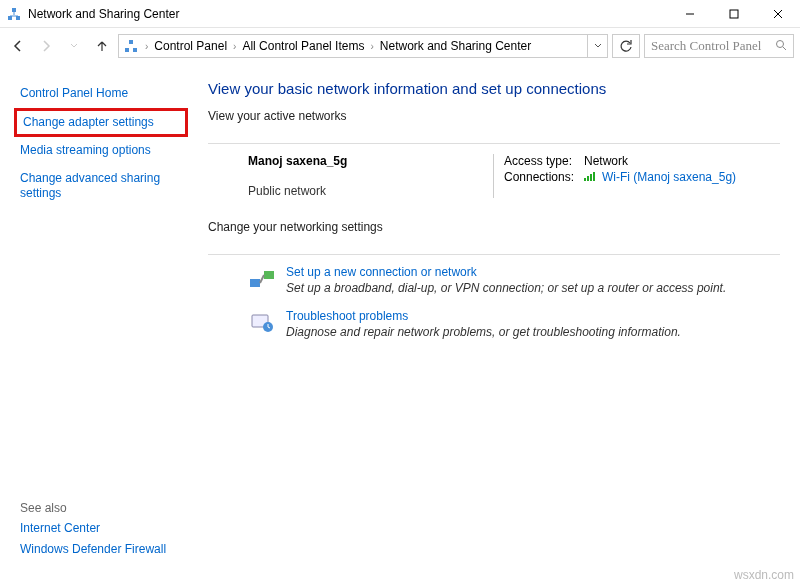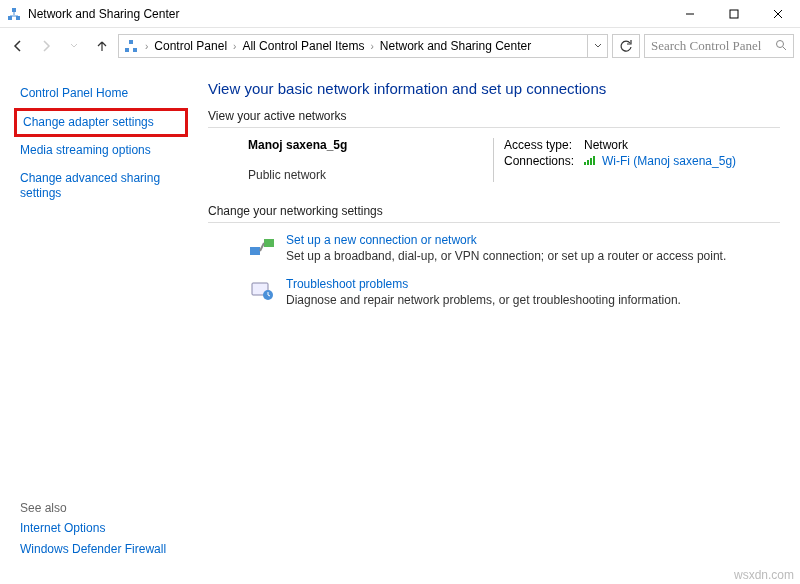--- a/index.html
+++ b/index.html
@@ -108,42 +108,42 @@
   .main h1 {
     color: #003399;
     font-weight: normal;
     font-size: 15px;
     margin: 6px 0 12px 0;
   }
   .section-label {
     font-size: 12px;
     color: #222;
     border-bottom: 1px solid #ddd;
-    padding-bottom: 4px;
+    padding-bottom: 20px;
     margin-bottom: 10px;
   }
   .net-block {
     display: flex;
     margin: 8px 0 22px 40px;
   }
   .net-left { width: 235px; }
   .net-left .net-name { font-weight: bold; }
   .net-left .net-type { color: #333; margin-top: 16px; }
   .net-divider { border-left: 1px solid #ccc; margin: 0 10px; }
   .net-right { }
   .net-right .row { display: flex; align-items: center; margin-bottom: 2px; }
   .net-right .lbl { width: 80px; }
   .wifi-icon { display: inline-block; margin-right: 4px; }
   .settings-item {
     display: flex;
     margin: 10px 0 14px 40px;
     gap: 10px;
   }
   .settings-item .icon { width: 28px; height: 28px; flex-shrink: 0; }
-  .settings-item .desc { color: #333; margin-top: 2px; }
+  .settings-item .desc { color: #333; margin-top: 2px; font-style: italic; }
   .watermark {
     position: absolute;
     bottom: 2px; right: 6px;
     font-size: 12px;
     color: #bbb;
   }
 </style>
 </head>
 <body>
 
@@ -235,21 +235,21 @@
   <div class="sidebar">
     <a class="side-link">Control Panel Home</a>
     <span class="highlighted">
       <a class="side-link" style="margin:0">Change adapter settings</a>
     </span>
     <a class="side-link">Media streaming options</a>
     <a class="side-link">Change advanced sharing settings</a>
 
     <div class="see-also">
       <div class="heading">See also</div>
-      <a class="side-link">Internet Options</a>
+      <a class="side-link">Internet Center</a>
       <a class="side-link">Windows Defender Firewall</a>
     </div>
   </div>
 
   <div class="main">
     <h1>View your basic network information and set up connections</h1>
 
     <div class="section-label">View your active networks</div>
     <div class="net-block">
       <div class="net-left">

